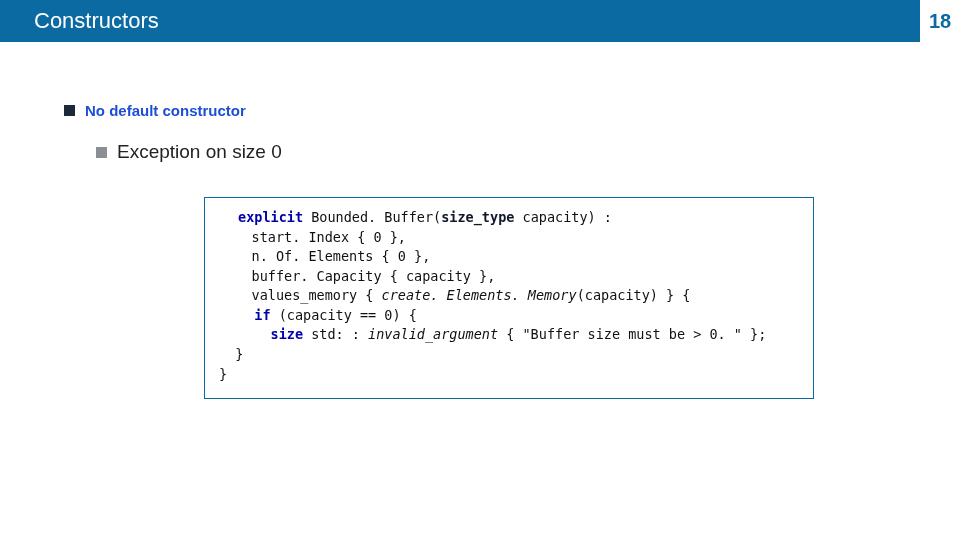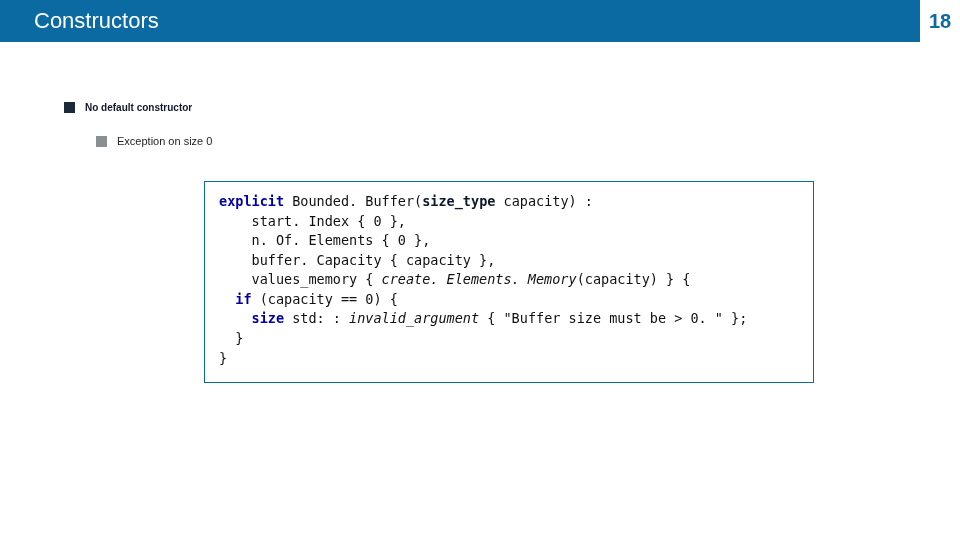--- a/index.html
+++ b/index.html
@@ -6,26 +6,26 @@
   html, body { width: 960px; height: 540px; font-family: Arial, Helvetica, sans-serif; background: #fff; overflow: hidden; }
   .slide { position: relative; width: 960px; height: 540px; border-radius: 27px; }
   .header { display: flex; width: 100%; height: 42px; }
   .title-bar { flex: 1; background: #0b6aa2; color: #fff; display: flex; align-items: center; padding-left: 34px; font-size: 22px; font-weight: 400; }
   .page-box { width: 42px; background: #fff; border-left: 2px solid #0b6aa2; color: #0b6aa2; font-size: 20px; font-weight: 600; display: flex; align-items: center; justify-content: center; }
   .body { padding: 60px 50px 0 64px; }
   .bullet-row { display: flex; align-items: center; margin-bottom: 28px; }
   .bullet-sq { width: 11px; height: 11px; margin-right: 10px; flex-shrink: 0; }
   .bullet-dark { background: #1a2a38; }
   .bullet-grey { background: #8a8f94; }
-  .b1-text { font-size: 10px; font-weight: 700; color: #0f172a; }
+  .b1-text { font-size: 15px; font-weight: 700; color: #1d4ed8; }
   .sub { margin-left: 32px; margin-top: -6px; }
-  .sub .b1-text { font-weight: 400; font-size: 11px; color: #222; }
+  .sub .b1-text { font-weight: 400; font-size: 19px; color: #222; }
   .code-box { margin: 34px 0 0 140px; width: 610px; border: 1px solid #0b6aa2; padding: 10px 14px 14px 14px; font-family: Consolas, "Courier New", monospace; font-size: 13.5px; line-height: 1.45; color: #111; }
   .code-box pre { white-space: pre; }
-  .kw { color: #0000aa; font-weight: 700; }
+  .kw { color: #0000aa; font-weight: 700; margin-left: 19px; }
   .ty { color: #0f172a; font-weight: 700; }
   .fn { font-style: italic; }
   .str { color: #111; }
 </style>
 </head>
 <body>
 
 <div class="slide">
 
   <div class="header">

